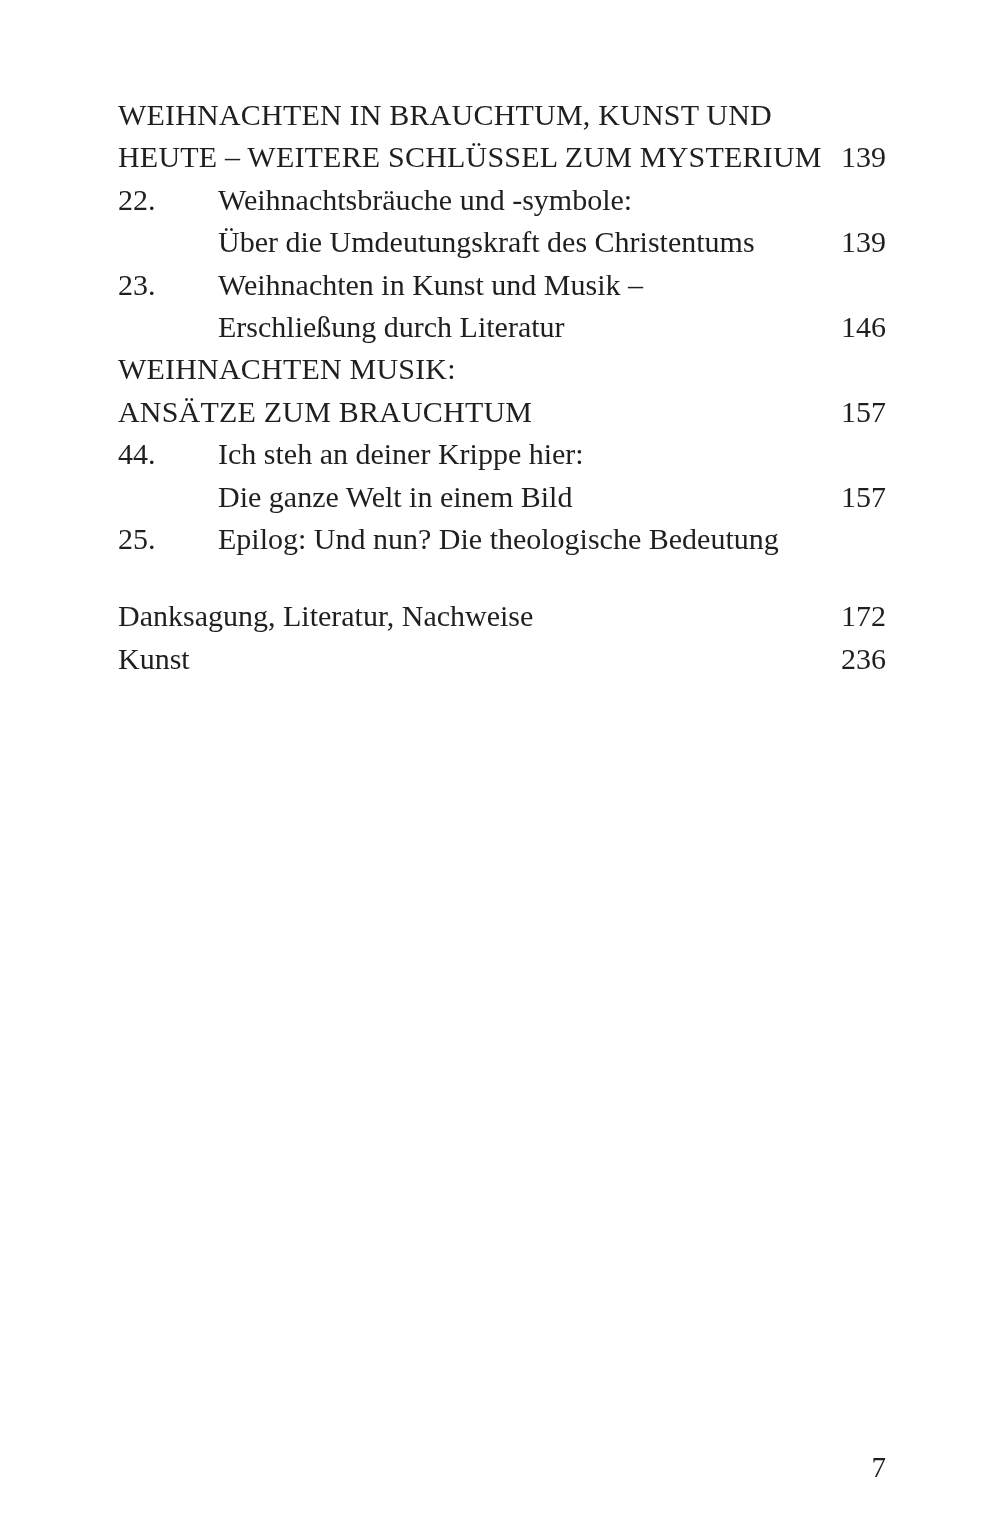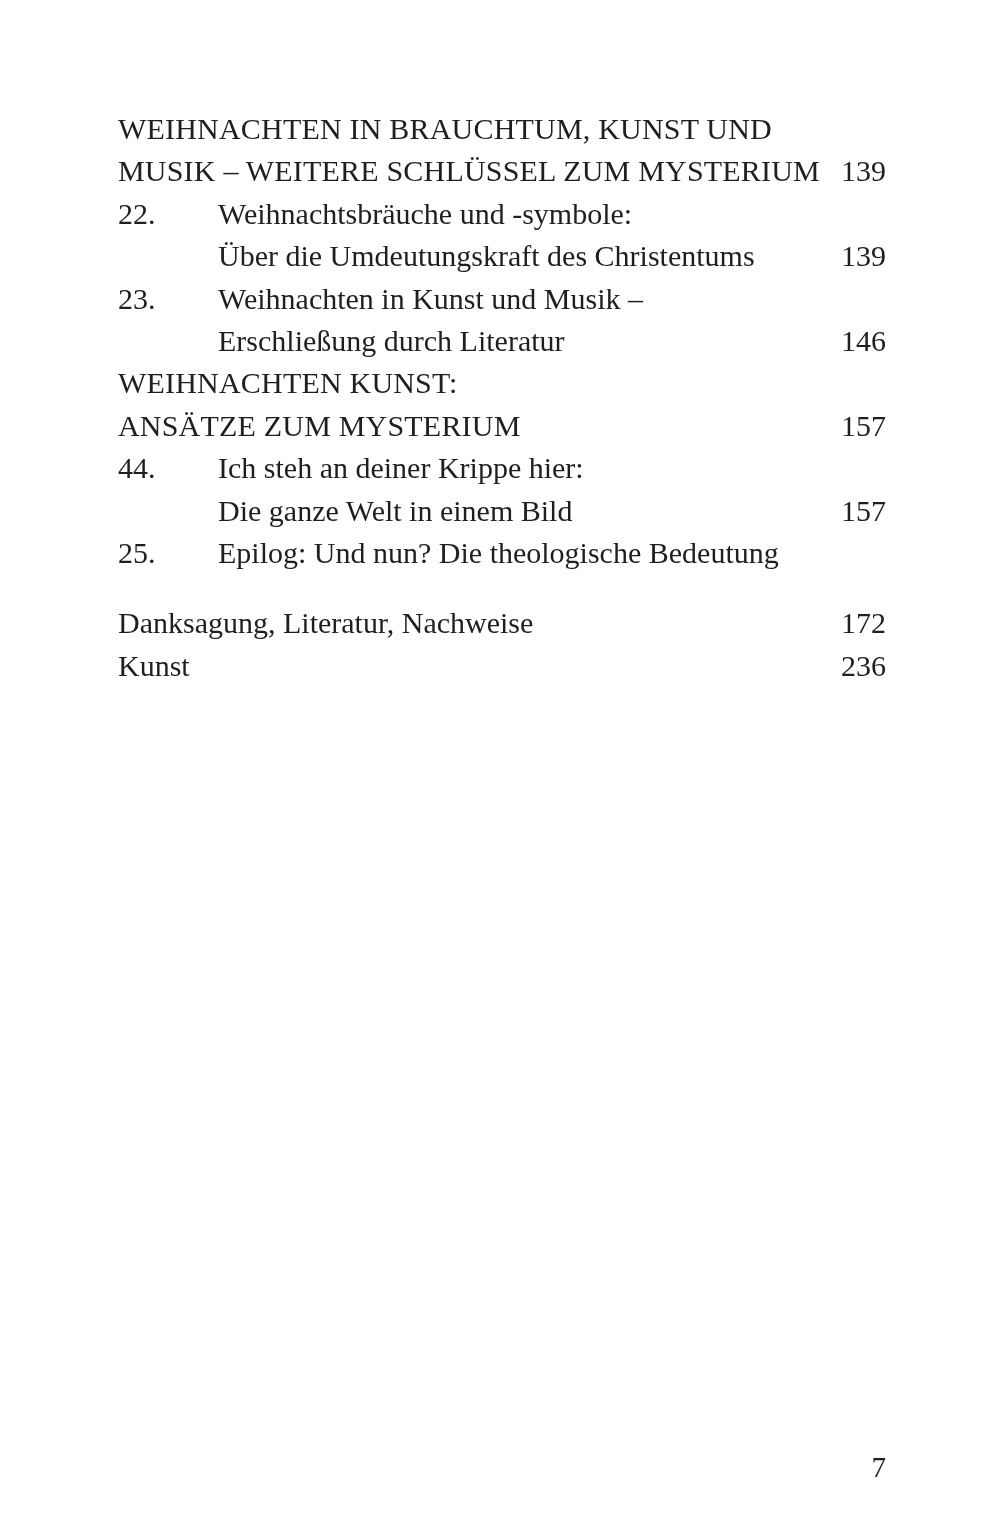--- a/index.html
+++ b/index.html
@@ -12,26 +12,26 @@
     overflow: hidden;
   }
   .page {
     position: absolute;
     inset: 0;
     background: #ffffff;
   }
   .toc {
     position: absolute;
     left: 118px;
-    top: 108px;
+    top: 94px;
     width: 768px;
     font-size: 30px;
     line-height: 42.4px;
   }
-  .entry.gap { margin-top: 28px; }
+  .entry.gap { margin-top: 35px; }
   .row { display: flex; align-items: baseline; }
   .num {
     flex: 0 0 79px;
     width: 79px;
     text-align: left;
     white-space: nowrap;
   }
   .title { flex: 1 1 auto; white-space: nowrap; }
   .row.chapter .title { padding-left: 21px; }
   .row.section .title { letter-spacing: 0.2px; }
@@ -55,21 +55,21 @@
 <body>
 
 <div class="page">
   <div class="toc" id="toc">
       <div class="entry">
         <div class="row section">
           <span class="title">WEIHNACHTEN IN BRAUCHTUM, KUNST UND</span>
           <span class="pg"></span>
         </div>
         <div class="row section">
-          <span class="title">MUSIK – WEITERE SCHLÜSSEL ZUM MYSTERIUM</span>
+          <span class="title">HEUTE – WEITERE SCHLÜSSEL ZUM MYSTERIUM</span>
           <span class="pg">139</span>
         </div>
       </div>
       <div class="entry">
         <div class="row chapter">
           <span class="num">22.</span>
           <span class="title">Weihnachtsbräuche und -symbole:</span>
           <span class="pg"></span>
         </div>
         <div class="row chapter">
@@ -85,25 +85,25 @@
           <span class="pg"></span>
         </div>
         <div class="row chapter">
           <span class="num"></span>
           <span class="title">Erschließung durch Literatur</span>
           <span class="pg">146</span>
         </div>
       </div>
       <div class="entry">
         <div class="row section">
-          <span class="title">WEIHNACHTEN KUNST:</span>
+          <span class="title">WEIHNACHTEN MUSIK:</span>
           <span class="pg"></span>
         </div>
         <div class="row section">
-          <span class="title">ANSÄTZE ZUM MYSTERIUM</span>
+          <span class="title">ANSÄTZE ZUM BRAUCHTUM</span>
           <span class="pg">157</span>
         </div>
       </div>
       <div class="entry">
         <div class="row chapter">
           <span class="num">44.</span>
           <span class="title">Ich steh an deiner Krippe hier:</span>
           <span class="pg"></span>
         </div>
         <div class="row chapter">

